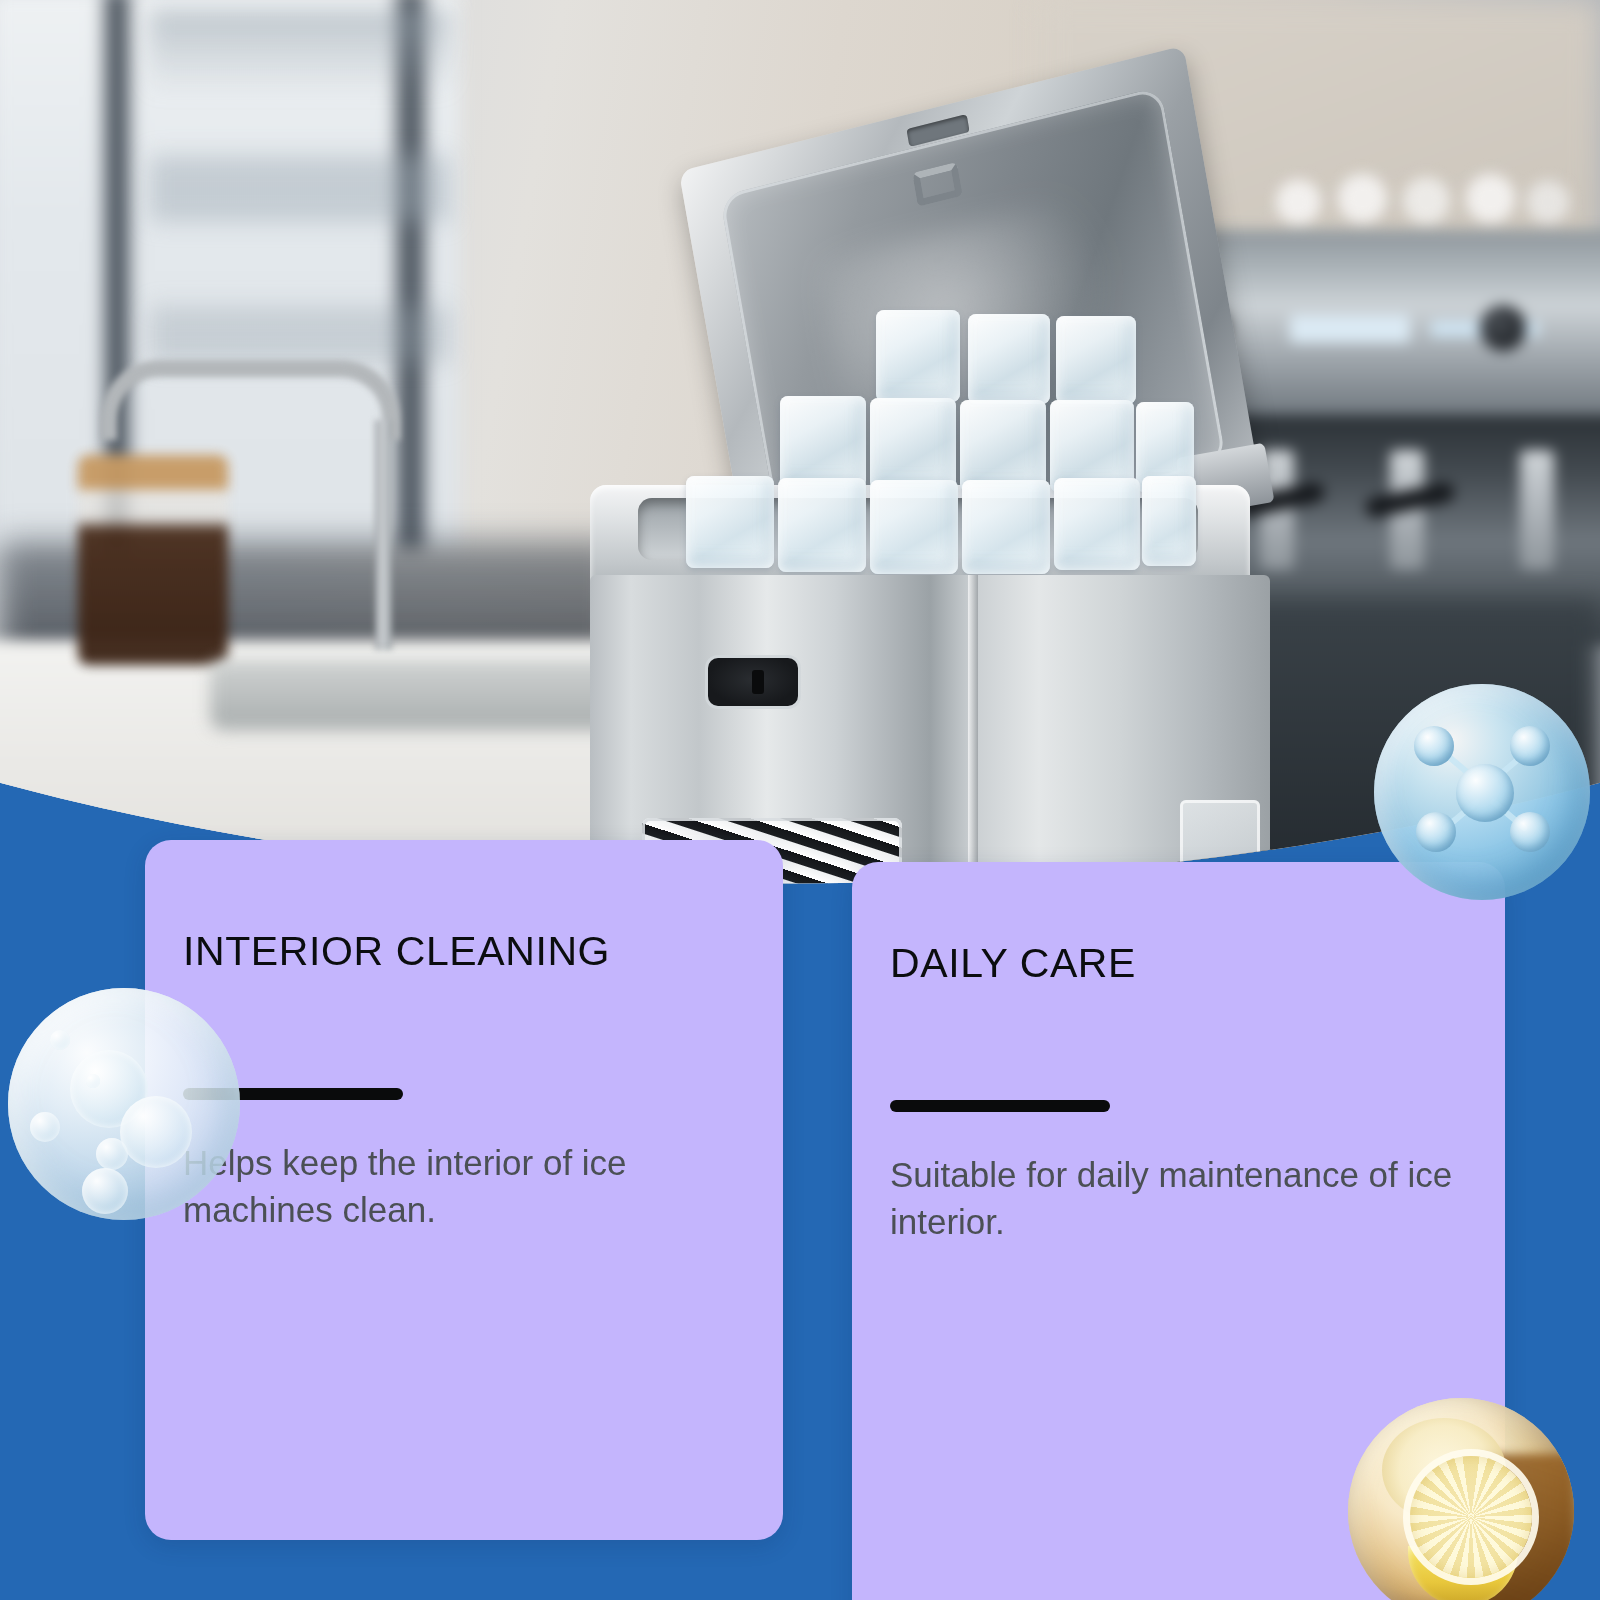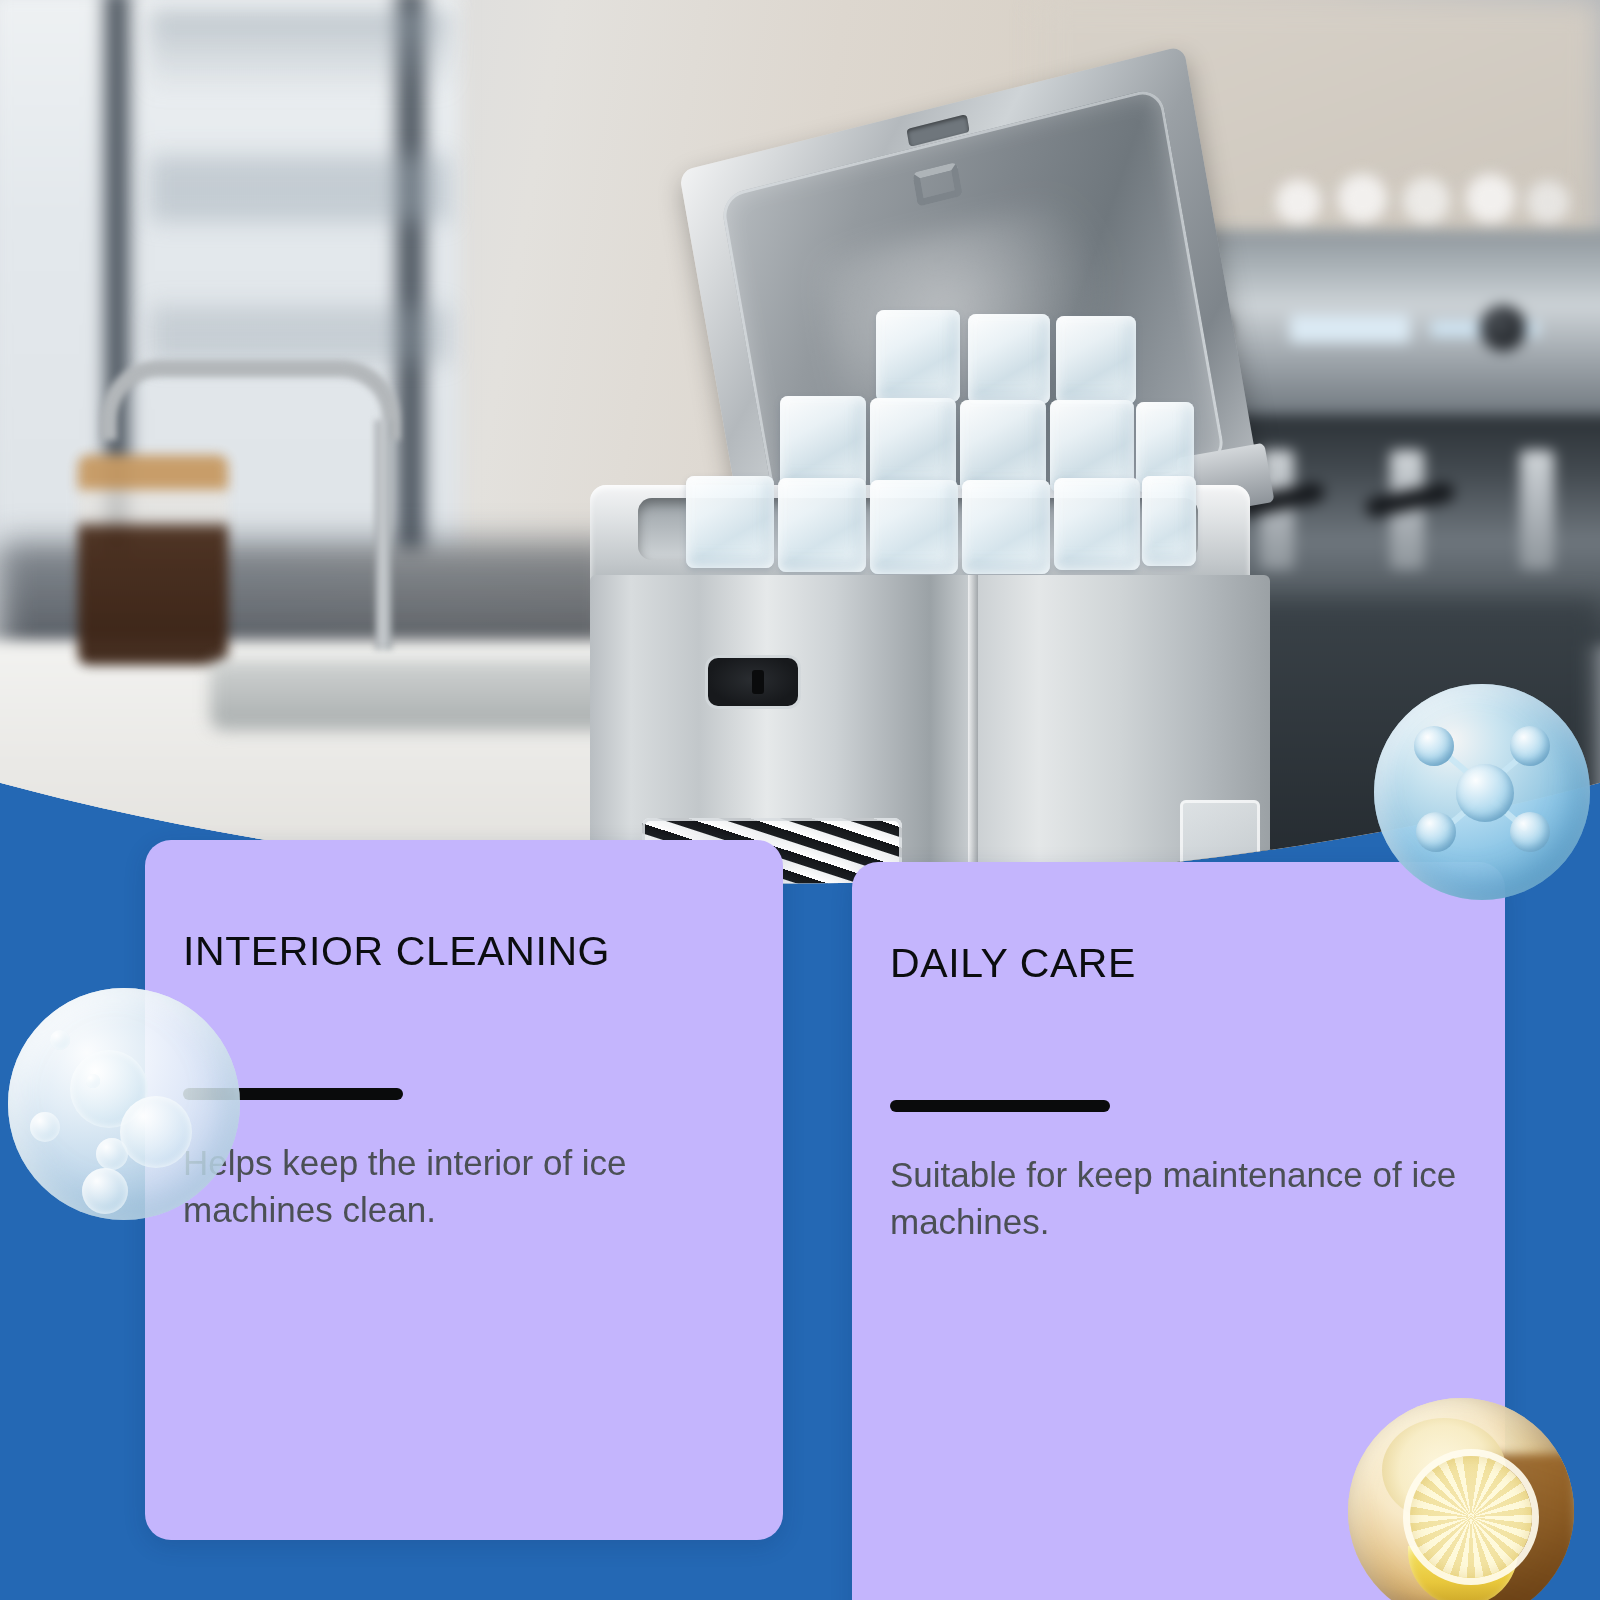--- a/index.html
+++ b/index.html
@@ -451,21 +451,21 @@
 
   <div class="card card-left">
     <div class="card-inner card-title left-title">INTERIOR CLEANING</div>
     <div class="divider left-divider"></div>
     <div class="card-body left-body">Helps keep the interior of ice machines clean.</div>
   </div>
 
   <div class="card card-right">
     <div class="card-inner card-title right-title">DAILY CARE</div>
     <div class="divider right-divider"></div>
-    <div class="card-body right-body">Suitable for keep maintenance of ice machines.</div>
+    <div class="card-body right-body">Suitable for daily maintenance of ice interior.</div>
   </div>
 
   <div class="sphere sphere-bubble">
     <div class="drop d1"></div>
     <div class="drop d2"></div>
     <div class="drop d3"></div>
     <div class="drop d4"></div>
     <div class="drop d5"></div>
     <div class="drop d6"></div>
     <div class="drop d7"></div>

